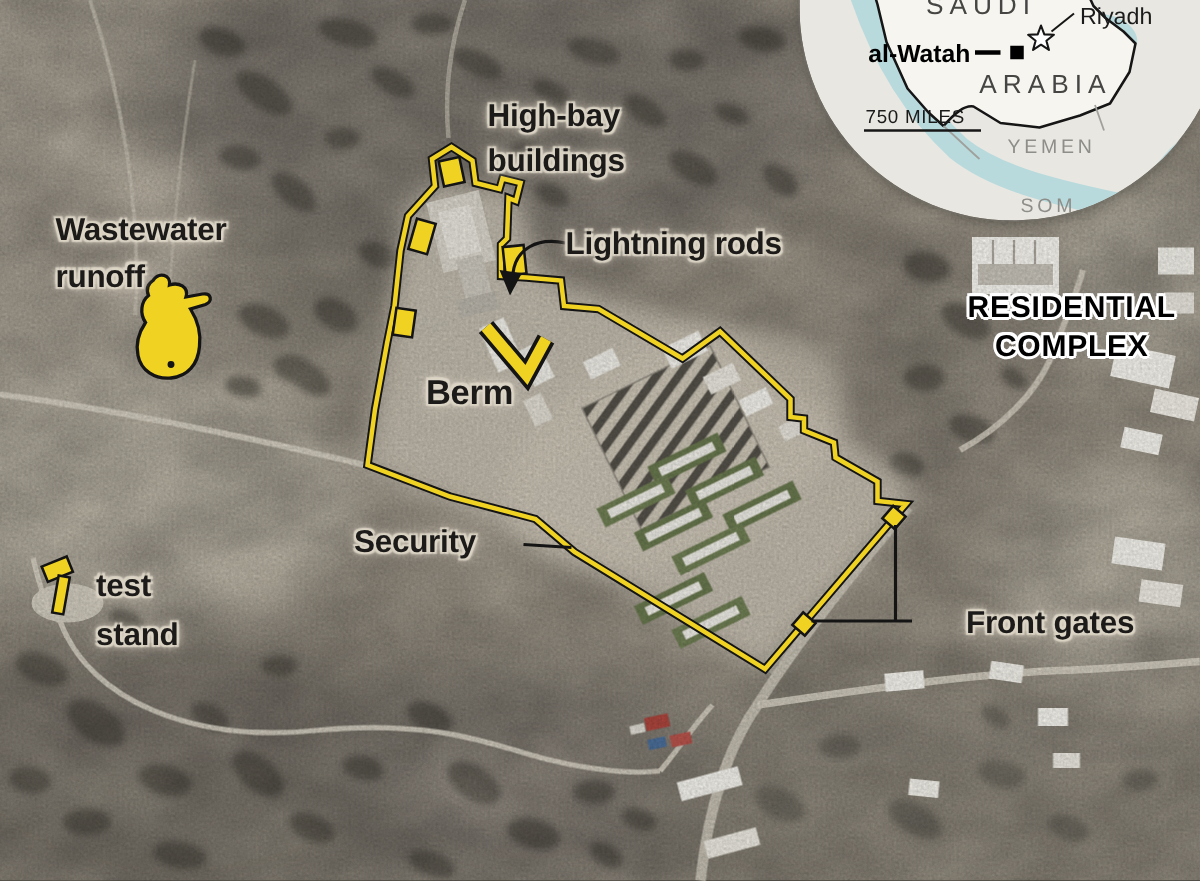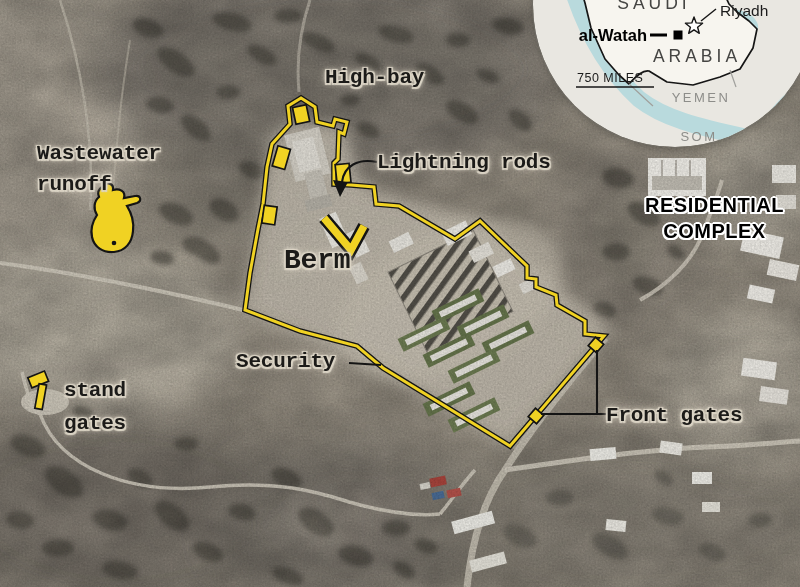--- a/index.html
+++ b/index.html
@@ -5,21 +5,21 @@
   html,body{margin:0;padding:0;background:#222;}
   #stage{position:relative;width:800px;height:587px;overflow:hidden;background:#a79f91;
          font-family:"Liberation Sans",sans-serif;}
   #stage svg{position:absolute;left:0;top:0;}
   
   .map-label{position:absolute;font:700 21px/30px "Liberation Sans",sans-serif;
     color:var(--c-label,#1c1b19);white-space:nowrap;letter-spacing:-0.2px;
     text-shadow:-1.5px -1.5px 1px var(--c-halo),1.5px -1.5px 1px var(--c-halo),
                 -1.5px 1.5px 1px var(--c-halo),1.5px 1.5px 1px var(--c-halo),
                  0 0 5px var(--c-halo),0 0 9px var(--c-halo);}
-  .map-label span{display:block;font-family:Liberation Mono, monospace;}
+  .map-label span{display:block;}
   .caps-label{position:absolute;font:700 20px/26px "Liberation Sans",sans-serif;
     color:#000;text-align:center;letter-spacing:.5px;white-space:nowrap;
     text-shadow:-2px 0 0 #fff,2px 0 0 #fff,0 -2px 0 #fff,0 2px 0 #fff,
                 -1.5px -1.5px 0 #fff,1.5px -1.5px 0 #fff,-1.5px 1.5px 0 #fff,1.5px 1.5px 0 #fff;}
   .caps-label span{display:block;}
   
   #inset{position:absolute;left:533px;top:-137px;width:284px;height:284px;border-radius:50%;
          overflow:hidden;box-shadow:0 0 0 1px rgba(120,120,115,.35),0 2px 8px rgba(40,40,35,.35);}
   .in-country{font:400 17.5px "Liberation Sans",sans-serif;fill:var(--c-country_text);letter-spacing:4px;}
   .in-cap{font:400 15.5px "Liberation Sans",sans-serif;fill:#1b1b1b;}
@@ -327,45 +327,46 @@
         <text class="in-site" x="114" y="178" text-anchor="end">al-Watah</text>
         <text class="in-scale" x="44" y="219">750 MILES</text>
         <text class="in-gray" x="168" y="239" text-anchor="middle">YEMEN</text>
         <text class="in-gray" x="169" y="278" text-anchor="middle">SOM.</text>
       </g>
     </svg>
   </div>
 
   <div class="map-label" style="left:325px;top:63px">
     <span>High-bay</span>
+    <span>buildings</span>
   </div>
 
   <div class="map-label" style="left:37px;top:138px;line-height:31px">
     <span>Wastewater</span>
     <span>runoff</span>
   </div>
 
   <div class="map-label" style="left:377px;top:148px">
     <span>Lightning rods</span>
   </div>
 
-  <div class="map-label" style="left:284px;top:246px;font-size:28px">
+  <div class="map-label" style="left:284px;top:246px;font-size:23px">
     <span>Berm</span>
   </div>
 
   <div class="map-label" style="left:236px;top:346px;line-height:31px">
     <span>Security</span>
   </div>
 
   <div class="map-label" style="left:64px;top:374px;line-height:33px">
+    <span>test</span>
     <span>stand</span>
-    <span>gates</span>
-  </div>
-
-  <div class="map-label" style="left:606px;top:401px">
+  </div>
+
+  <div class="map-label" style="left:644px;top:401px">
     <span>Front gates</span>
   </div>
 
   <div class="caps-label" style="left:622px;top:192px;width:185px">
     <span>RESIDENTIAL</span>
     <span>COMPLEX</span>
   </div>
 
 </div>
 

